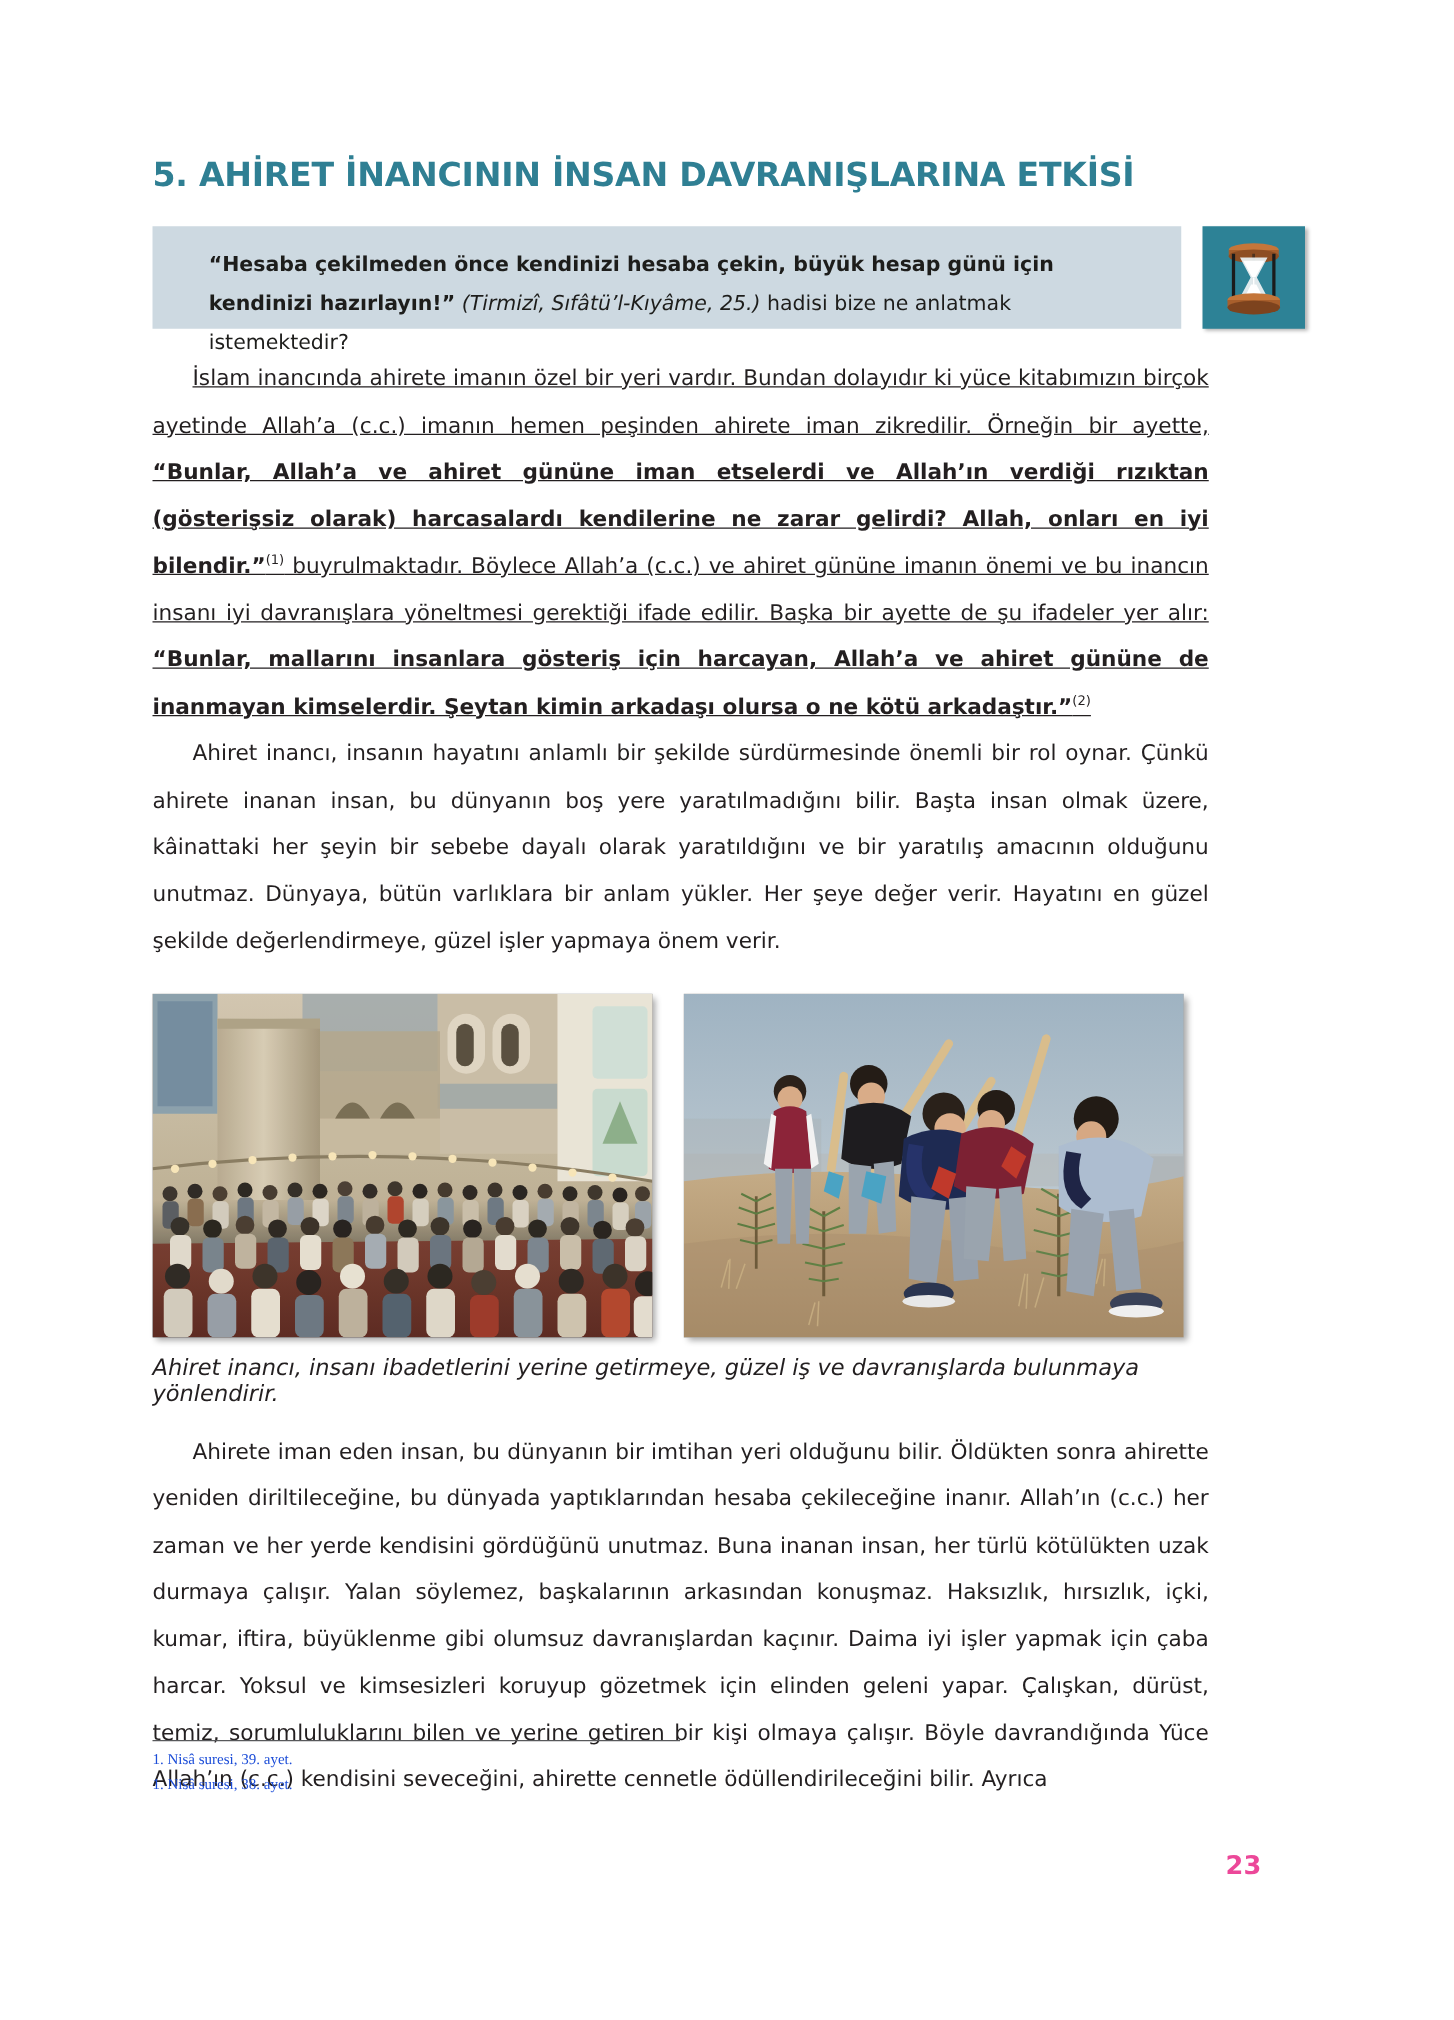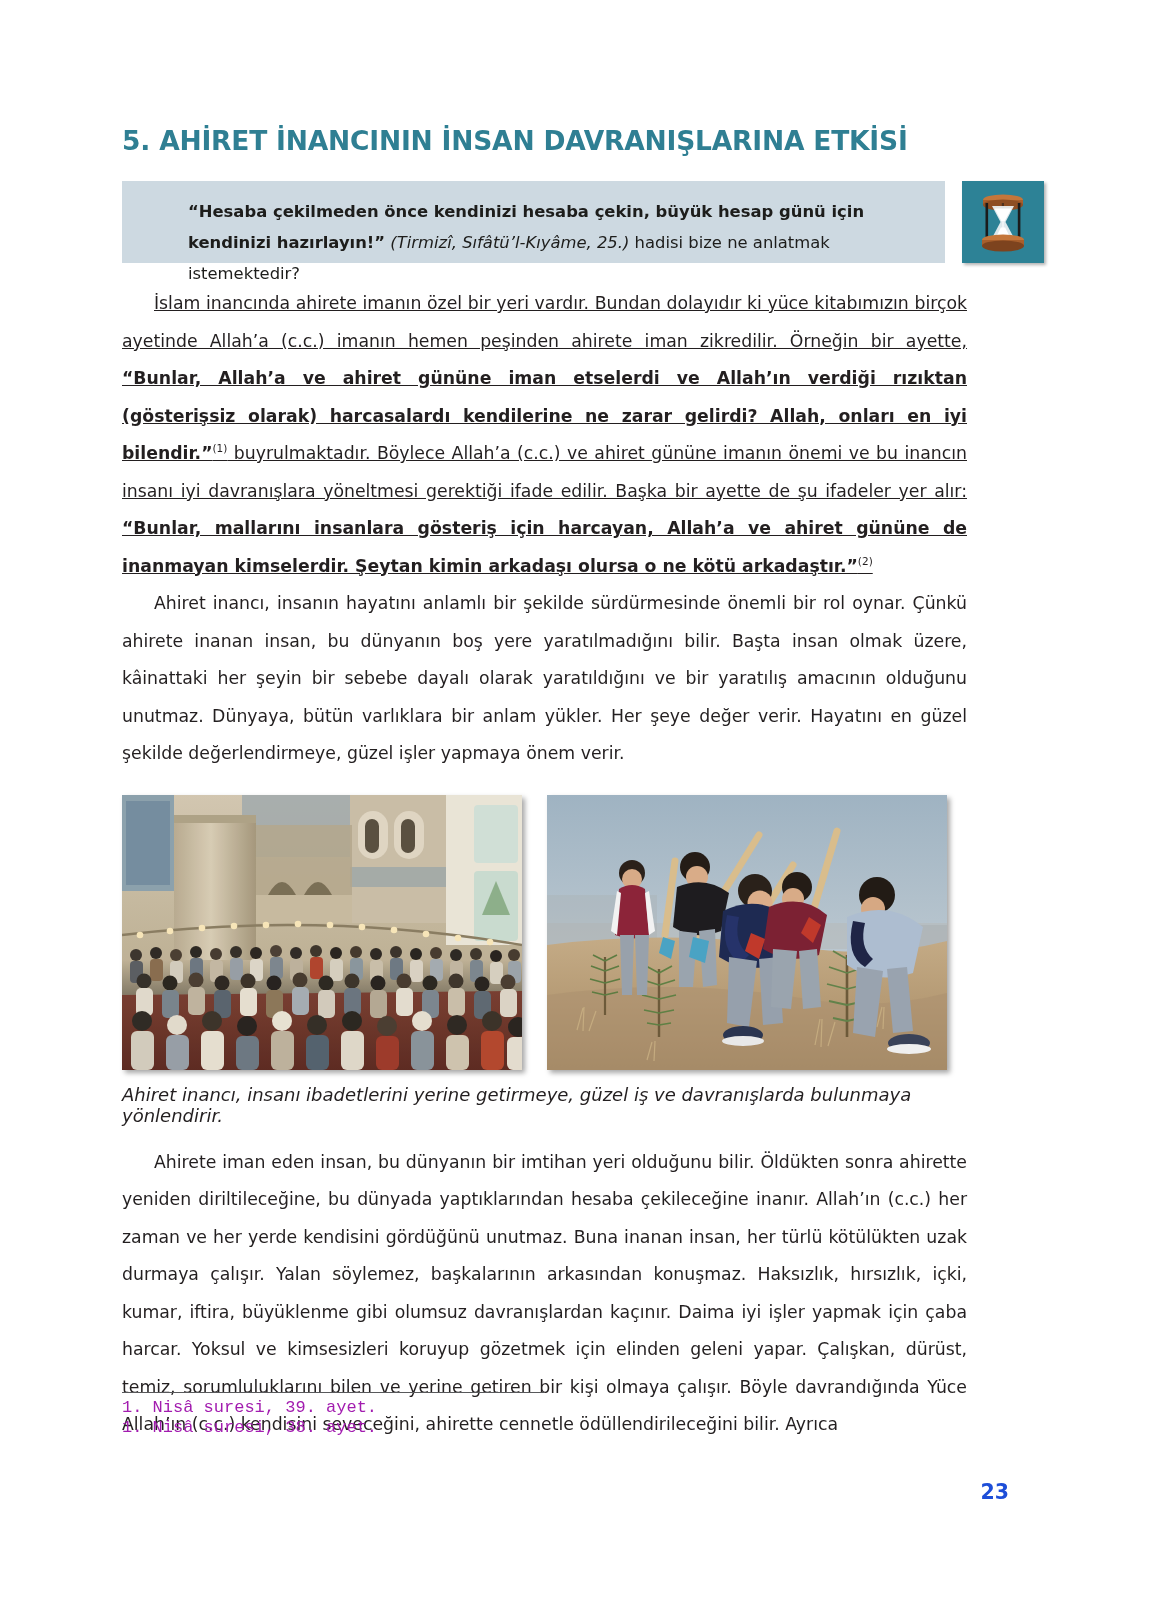--- a/index.html
+++ b/index.html
@@ -46,21 +46,21 @@
     margin-top: 25px;
     height: 82px;
   }
   .hadith-box {
     position: absolute;
     left: 0; top: 0;
     width: 823px;
     height: 82px;
     background: #cdd9e1;
     box-sizing: border-box;
-    padding: 15px 22px 0 66px;
+    padding: 15px 22px 0 45px;
   }
   .hadith-text {
     font-size: 16.4px;
     line-height: 31px;
     color: #1d1d1b;
     font-family: "DejaVu Sans", sans-serif;
   }
   .hadith-text b { font-weight: bold; }
   .hadith-text i { font-style: italic; }
 
@@ -134,35 +134,35 @@
     top: 1392px;
     width: 430px;
   }
   .footnote-rule {
     width: 422px;
     height: 1px;
     background: #58595b;
     margin-bottom: 5px;
   }
   .footnote {
-    font-size: 17px;
+    font-size: 12px;
     line-height: 19.5px;
-    color: #a21caf;
-    font-family: Liberation Mono, monospace;
+    color: #1d4ed8;
+    font-family: Liberation Serif, serif;
   }
 
   
   .page-number {
     position: absolute;
     left: 0; top: 1480px;
     width: 1009px;
     text-align: right;
     font-size: 20.5px;
     font-weight: bold;
-    color: #1d4ed8;
+    color: #ec4899;
     font-family: "DejaVu Sans", sans-serif;
   }
 </style>
 </head>
 <body>
 
 <div class="page">
 
   <div class="content">
 

